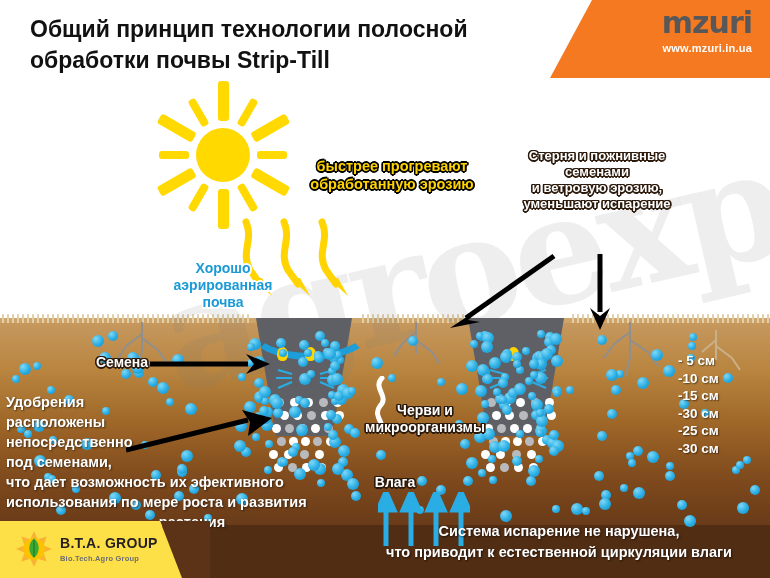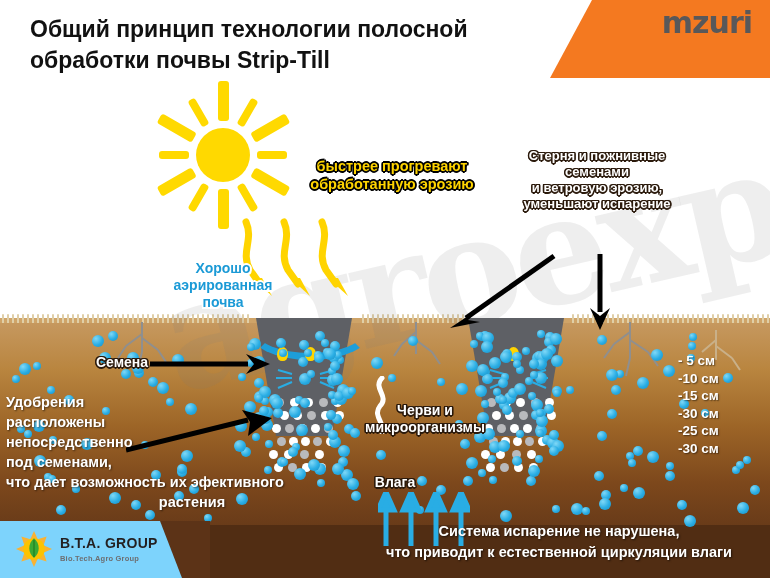--- a/index.html
+++ b/index.html
@@ -74,21 +74,21 @@
   .t-bottom{color:#ffffff;font-size:14.5px;font-weight:bold;line-height:21px;
     text-shadow:1px 1px 2px rgba(0,0,0,.6);}
 
   
   .barrow{position:absolute;}
 
   
   .uparrow{position:absolute;}
 
   
-  .bta{position:absolute;left:0;top:521px;width:182px;height:57px;background:#7dd3fc;
+  .bta{position:absolute;left:0;top:521px;width:182px;height:57px;background:#fde047;
     clip-path:polygon(0 0,160px 0,182px 57px,0 57px);}
   .bta-sun{position:absolute;left:16px;top:10px;width:36px;height:36px;}
   .bta-name{position:absolute;left:60px;top:14px;font-size:14px;font-weight:bold;color:#231f20;
     letter-spacing:.3px;}
   .bta-tag{position:absolute;left:60px;top:33px;font-size:7.5px;font-weight:bold;color:#6d6e71;
     letter-spacing:.2px;}
   .bta-wedge{position:absolute;left:150px;top:521px;width:60px;height:57px;
     background:#5c3317;clip-path:polygon(10px 0,60px 0,60px 57px,32px 57px);}
 </style>
 </head>
@@ -214,20 +214,21 @@
       <div class="blade" style="left: 757px; height: 9px;"></div>
       <div class="blade" style="left: 762px; height: 9px;"></div>
       <div class="blade" style="left: 767px; height: 9px;"></div>
     </div>
 
   <div class="watermark">agroexpo.kz</div>
 
   <div class="hdr-orange"></div>
   <div class="logo-mzuri">
     <div class="word">mzuri</div>
+    <div class="url">www.mzuri.in.ua</div>
   </div>
   <div class="title">Общий принцип технологии полосной обработки почвы Strip-Till</div>
 
   <div id="sunHost">
     <div class="sun"></div>
   <div class="ray" style="width: 11px; height: 40px; left: 217.5px; top: 81px; border-radius: 3px; transform-origin: 50% 74px; transform: rotate(0deg);"></div>
       <div class="ray" style="width: 8px; height: 30px; left: 219px; top: 91px; border-radius: 3px; transform-origin: 50% 64px; transform: rotate(30deg);"></div>
       <div class="ray" style="width: 11px; height: 40px; left: 217.5px; top: 81px; border-radius: 3px; transform-origin: 50% 74px; transform: rotate(60deg);"></div>
       <div class="ray" style="width: 8px; height: 30px; left: 219px; top: 91px; border-radius: 3px; transform-origin: 50% 64px; transform: rotate(90deg);"></div>
       <div class="ray" style="width: 11px; height: 40px; left: 217.5px; top: 81px; border-radius: 3px; transform-origin: 50% 74px; transform: rotate(120deg);"></div>
@@ -671,20 +672,21 @@
   </div>
 
   <div class="txt t-white-out" style="left:358px;top:474px;width:74px;font-size:14px;">Влага</div>
 
   <div class="txt t-plain-white" style="left:6px;top:392px;width:372px;">
     <div>Удобрения</div>
     <div>расположены</div>
     <div>непосредственно</div>
     <div>под семенами,</div>
     <div>что дает возможность их эфективного</div>
+    <div>использования по мере роста и развития</div>
     <div style="text-align:center;">растения</div>
   </div>
 
   <div class="txt t-depth" style="left:678px;top:352px;width:86px;">
     <div>- 5 см</div>
     <div>-10 см</div>
     <div>-15 см</div>
     <div>-30 см</div>
     <div>-25 см</div>
     <div>-30 см</div>

